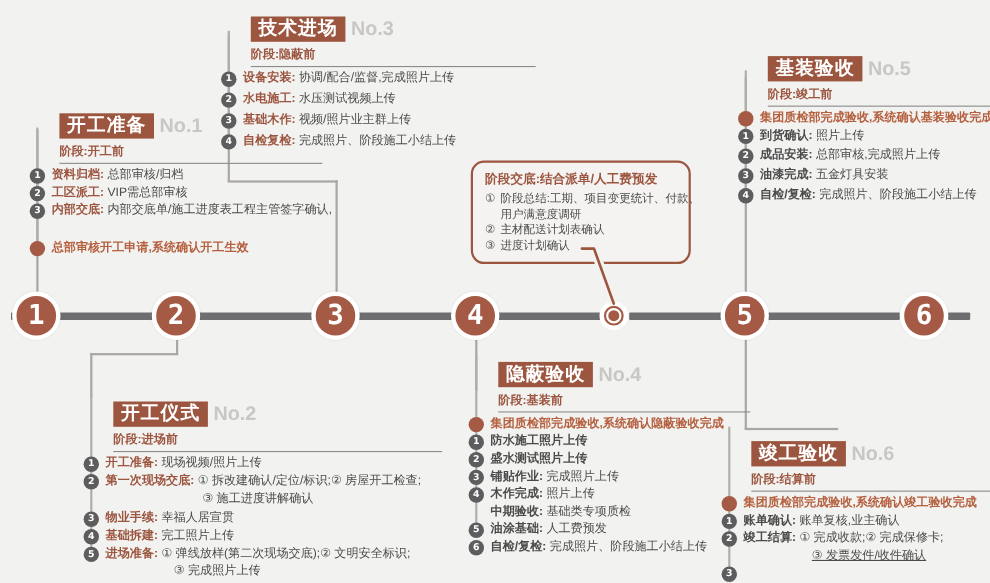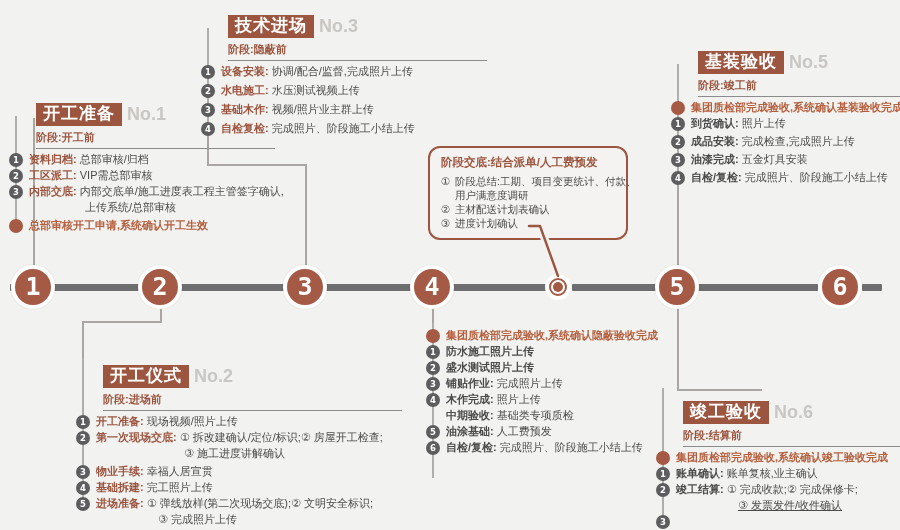--- a/index.html
+++ b/index.html
@@ -183,21 +183,21 @@
         <span>进度计划确认</span>
       </div>
   </div>
   <div class="tail" style="left:527px;top:224px;">
     <svg width="40" height="56" viewBox="0 0 40 56">
       <path d="M2 2 L13 2 L31 52" fill="none" stroke="#f4f3f1" stroke-width="8"></path>
       <path d="M2 2 L13 2 L31 52" fill="none" stroke="#9c5640" stroke-width="2.4" stroke-linejoin="round" stroke-linecap="round"></path>
     </svg>
   </div>
 
-  <div class="block" style="left:5px;top:102px;width:270px;">
+  <div class="block" style="left:23px;top:102px;width:270px;">
     <div class="rail" style="left:10px;top:14px;height:112px;"></div>
     <div style="margin-left:31px;">
       <div class="blk-head">
         <div class="blk-title">开工准备</div>
         <div class="blk-no">No.1</div>
       </div>
       <div class="blk-phase">阶段:开工前</div>
     </div>
     <div class="rows" style="margin-left:4px;">
       <div class="row">
@@ -207,21 +207,20 @@
       <div class="row">
           <div class="bullet">2</div>
           <div class="rowtext"><b>工区派工:</b> <span>VIP需总部审核</span></div>
         </div>
       <div class="row">
           <div class="bullet">3</div>
           <div class="rowtext"><b>内部交底:</b> <span>内部交底单/施工进度表工程主管签字确认,</span></div>
         </div>
       <div class="row">
           <div class="bullet blank"></div>
-          <div class="rowtext" style="padding-left:56px;"><span>上传系统/总部审核</span></div>
         </div>
       <div class="row note" style="margin-top:3px;">
           <div class="bullet dot"></div>
           <div class="rowtext"><span>总部审核开工申请,系统确认开工生效</span></div>
         </div>
     </div>
   </div>
 
   <div class="block" style="left:72px;top:364px;width:330px;">
     <div class="rail" style="left:10px;top:-5px;height:150px;"></div>
@@ -291,20 +290,27 @@
         </div>
       <div class="row">
           <div class="bullet">4</div>
           <div class="rowtext"><b>自检复检:</b> <span>完成照片、阶段施工小结上传</span></div>
         </div>
     </div>
   </div>
 
   <div class="block" style="left:422px;top:328px;width:260px;">
     <div class="rail" style="left:10px;top:-5px;height:155px;"></div>
+    <div style="margin-left:31px;">
+      <div class="blk-head">
+        <div class="blk-title">隐蔽验收</div>
+        <div class="blk-no">No.4</div>
+      </div>
+      <div class="blk-phase">阶段:基装前</div>
+    </div>
     <div class="rows" style="margin-left:4px;">
       <div class="row note">
           <div class="bullet dot"></div>
           <div class="rowtext"><span>集团质检部完成验收,系统确认隐蔽验收完成</span></div>
         </div>
       <div class="row">
           <div class="bullet">1</div>
           <div class="rowtext"><b style="color:#4b4b4b;">防水施工照片上传</b></div>
         </div>
       <div class="row">
@@ -347,21 +353,21 @@
       <div class="row note">
           <div class="bullet dot"></div>
           <div class="rowtext"><span>集团质检部完成验收,系统确认基装验收完成</span></div>
         </div>
       <div class="row" style="margin-bottom:3px;">
           <div class="bullet">1</div>
           <div class="rowtext"><b style="color:#4b4b4b;margin-top:35px;">到货确认:</b> <span>照片上传</span></div>
         </div>
       <div class="row" style="margin-bottom:3px;">
           <div class="bullet">2</div>
-          <div class="rowtext"><b style="color:#4b4b4b;">成品安装:</b> <span>完成检查,完成照片上传</span></div>
+          <div class="rowtext"><b style="color:#4b4b4b;">成品安装:</b> <span>总部审核,完成照片上传</span></div>
         </div>
       <div class="row" style="margin-bottom:3px;">
           <div class="bullet">3</div>
           <div class="rowtext"><b style="color:#4b4b4b;">油漆完成:</b> <span>五金灯具安装</span></div>
         </div>
       <div class="row">
           <div class="bullet">4</div>
           <div class="rowtext"><b style="color:#4b4b4b;">自检/复检:</b> <span>完成照片、阶段施工小结上传</span></div>
         </div>
     </div>

